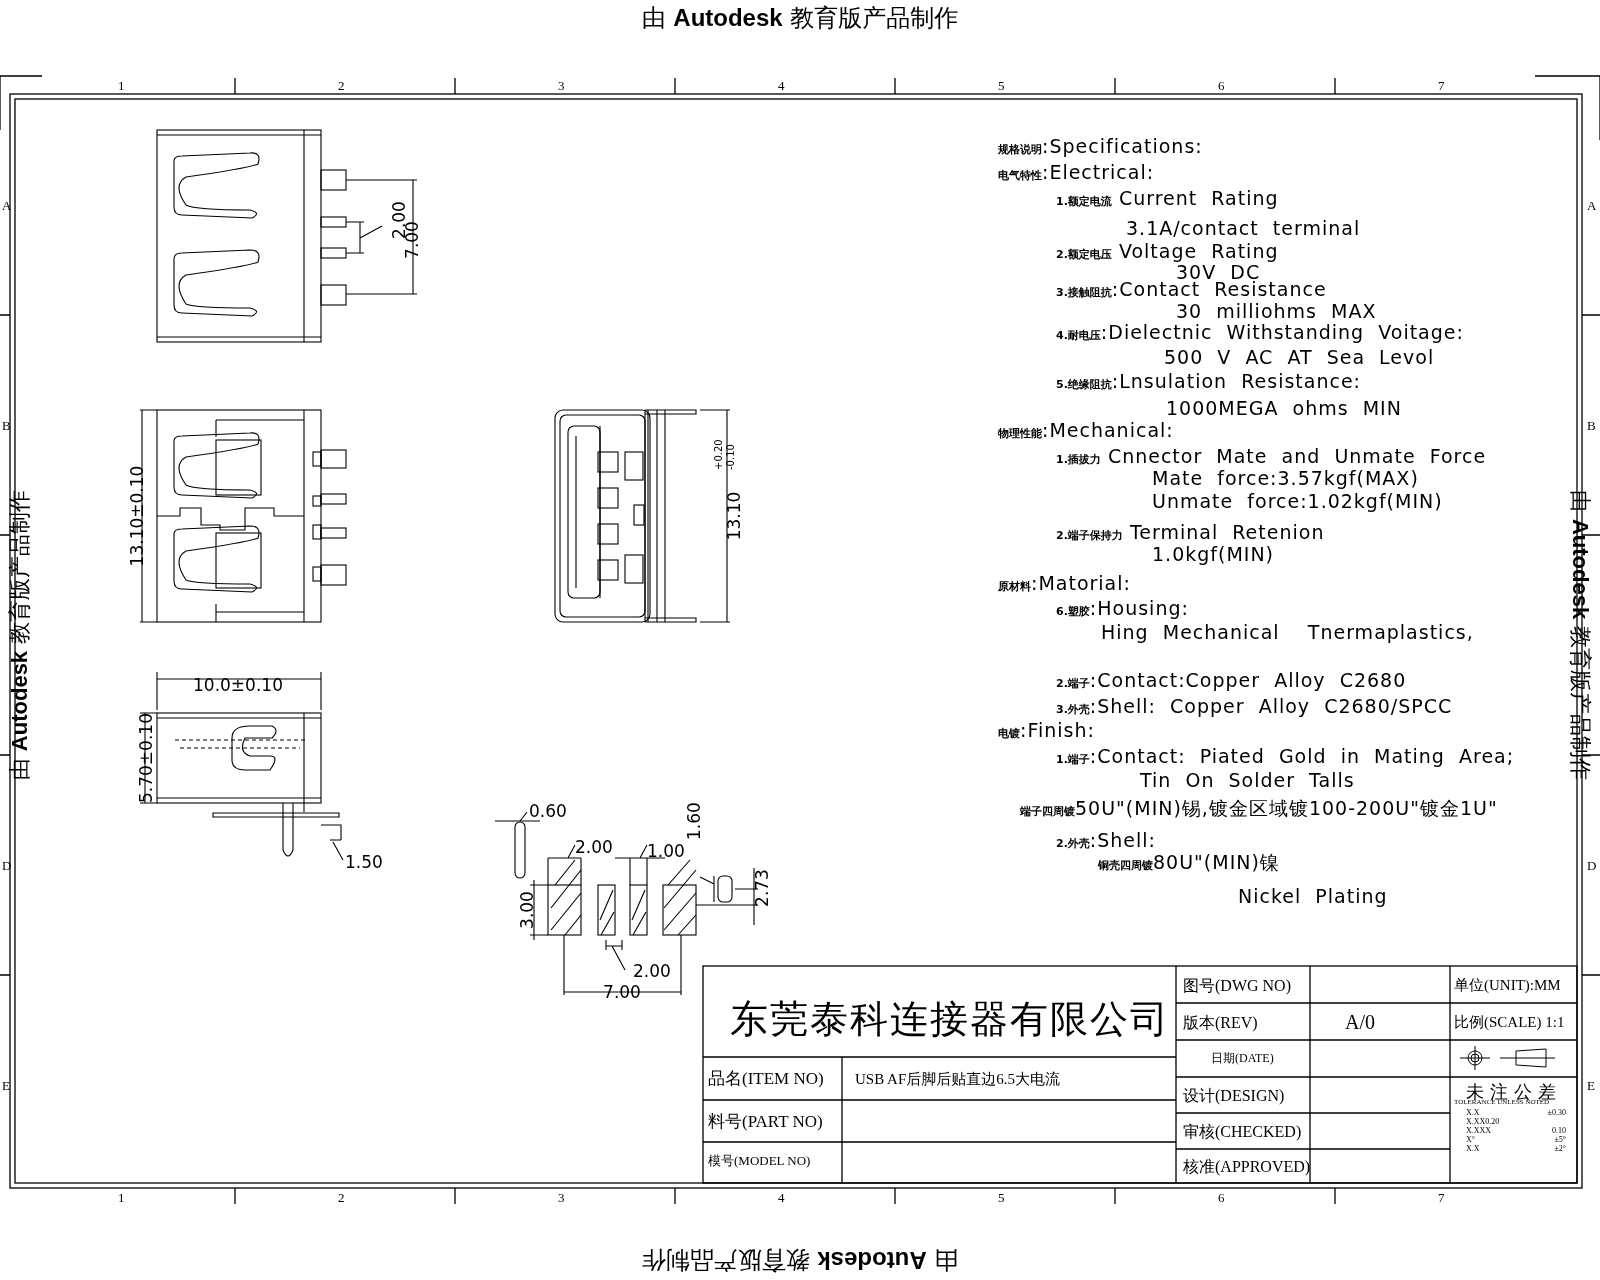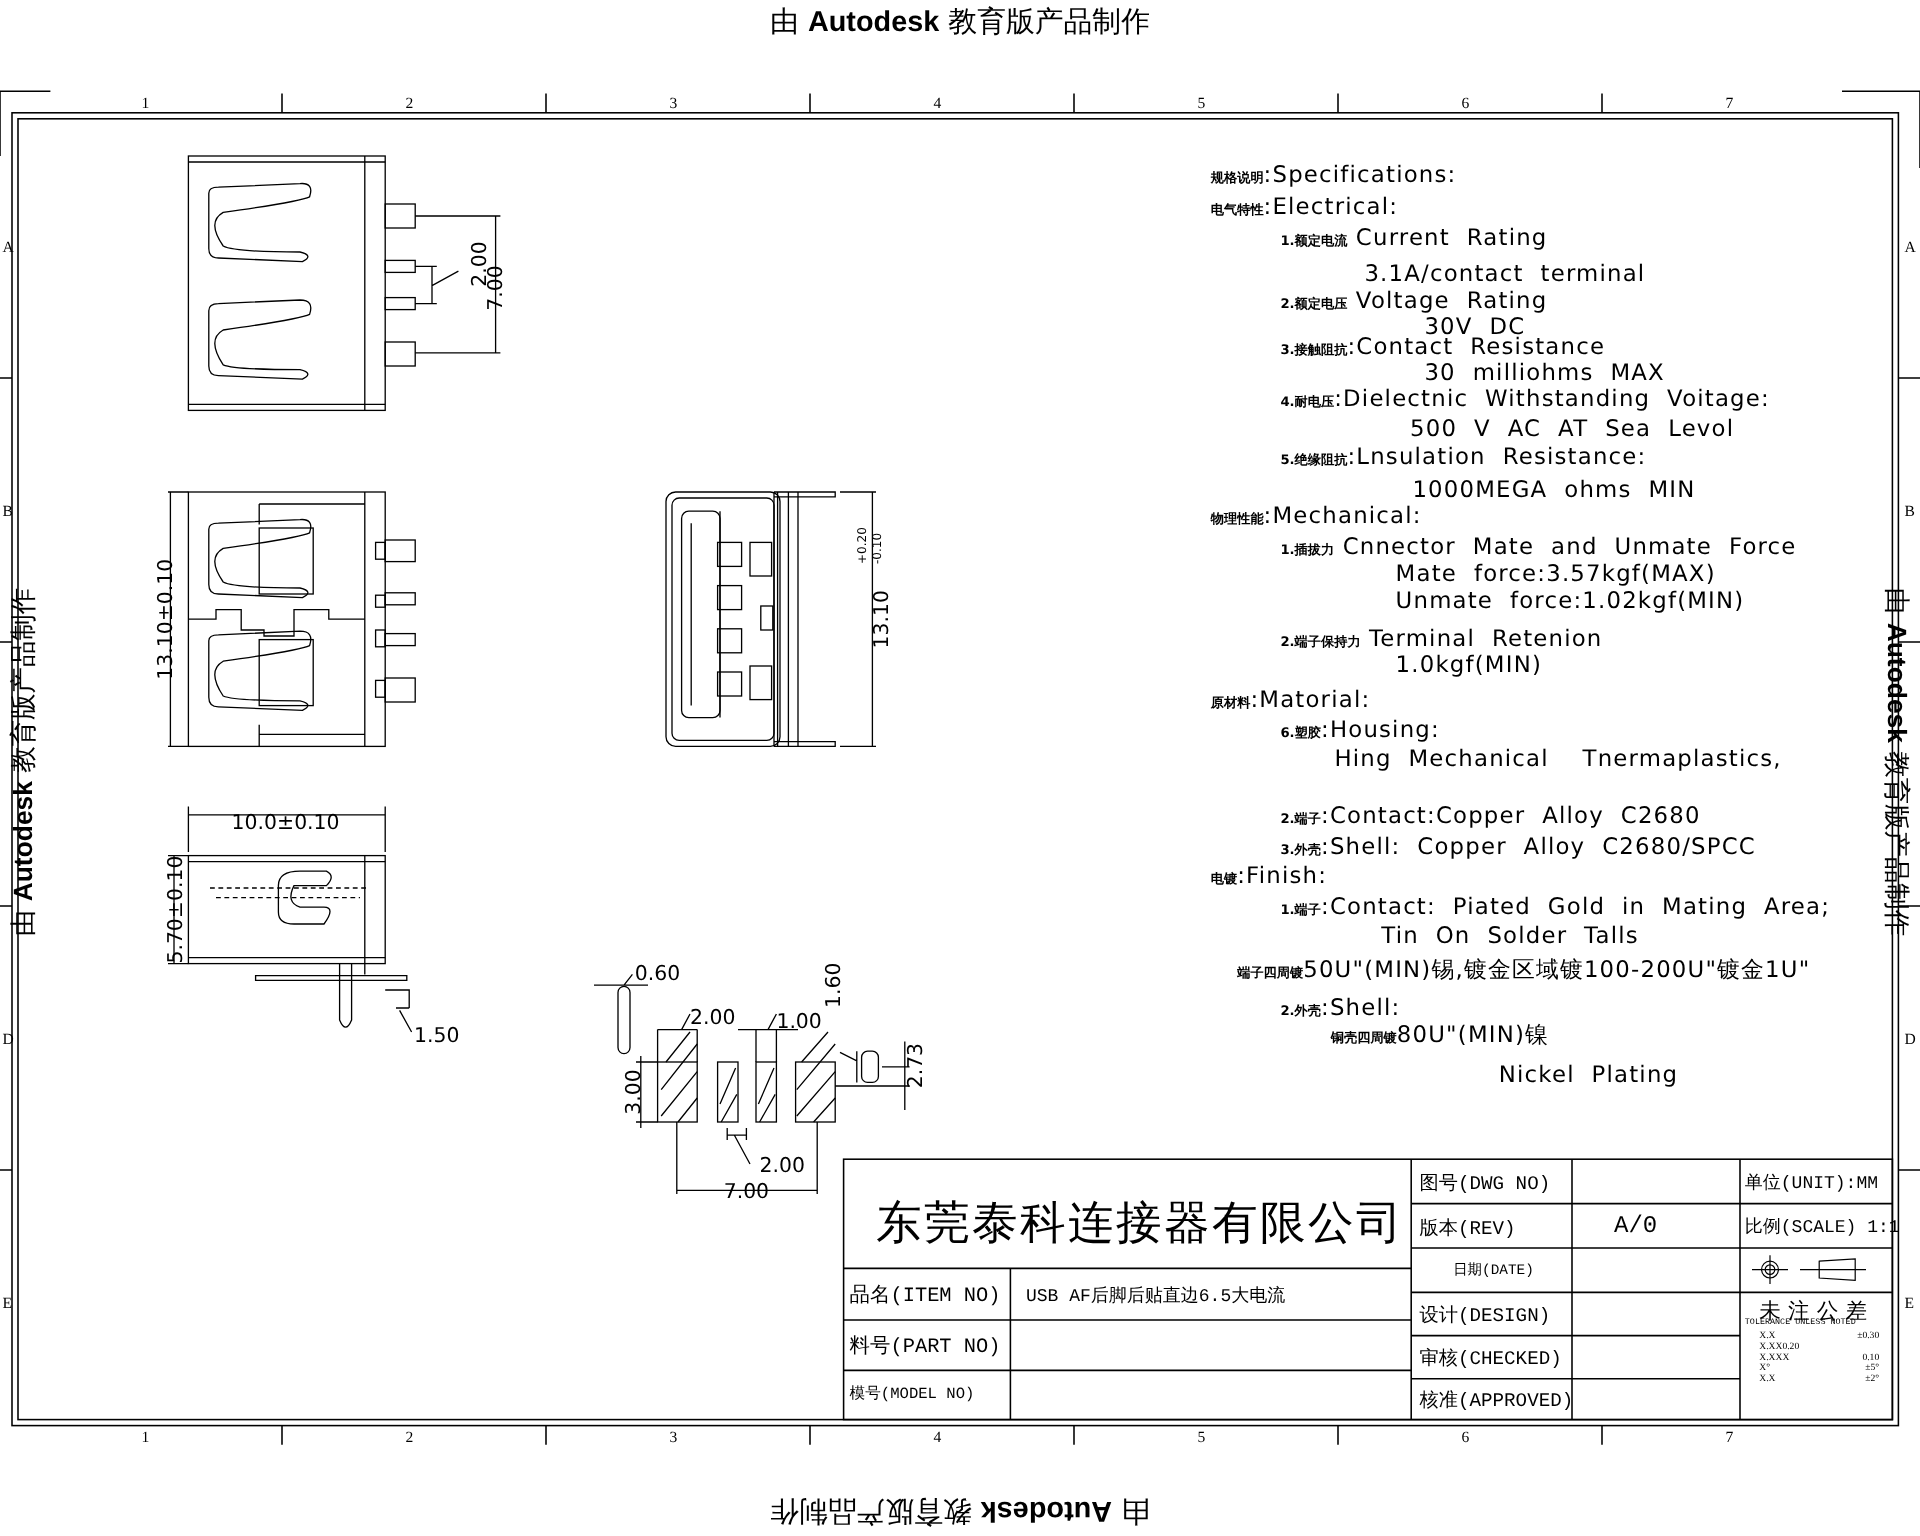--- a/index.html
+++ b/index.html
@@ -4,23 +4,23 @@
 <style>
   html,body{margin:0;padding:0;background:#fff;}
   body{width:1600px;height:1280px;position:relative;overflow:hidden;font-family:"DejaVu Sans",sans-serif;color:#000;}
   .abs{position:absolute;}
   .wm-top{left:0;width:1600px;top:2px;text-align:center;font-size:24px;}
   .wm-top b,.wm-bot b,.wm-l b,.wm-r b{font-family:"Liberation Sans",sans-serif;font-weight:bold;}
   .wm-bot{left:0;width:1600px;top:1244px;text-align:center;font-size:24px;transform:rotate(180deg);}
   .wm-l{left:-170px;top:620px;width:380px;text-align:center;font-size:22px;transform:rotate(-90deg);}
   .wm-r{left:1390px;top:620px;width:380px;text-align:center;font-size:22px;transform:rotate(90deg);}
   .zone{font-family:"Liberation Serif",serif;font-size:13px;}
-  .spec{font-family:"DejaVu Sans",sans-serif;font-size:19px;letter-spacing:1px;white-space:pre;line-height:1;margin-left:11px;}
+  .spec{font-family:"DejaVu Sans",sans-serif;font-size:19px;letter-spacing:1px;white-space:pre;line-height:1;}
   .spec .cn{font-size:11px;font-weight:bold;letter-spacing:0;}
-  .tb-cell{font-family:Liberation Mono, monospace;white-space:nowrap;text-align:right;}
+  .tb-cell{font-family:Liberation Serif, serif;white-space:nowrap;text-align:right;}
   svg text{font-family:"DejaVu Sans",sans-serif;}
 </style>
 </head>
 <body>
 
 <div class="abs wm-top"><span>由 </span><b>Autodesk</b><span> 教育版产品制作</span></div>
 <div class="abs wm-bot"><span>由 </span><b>Autodesk</b><span> 教育版产品制作</span></div>
 <div class="abs wm-l"><span>由 </span><b>Autodesk</b><span> 教育版产品制作</span></div>
 <div class="abs wm-r"><span>由 </span><b>Autodesk</b><span> 教育版产品制作</span></div>
 

